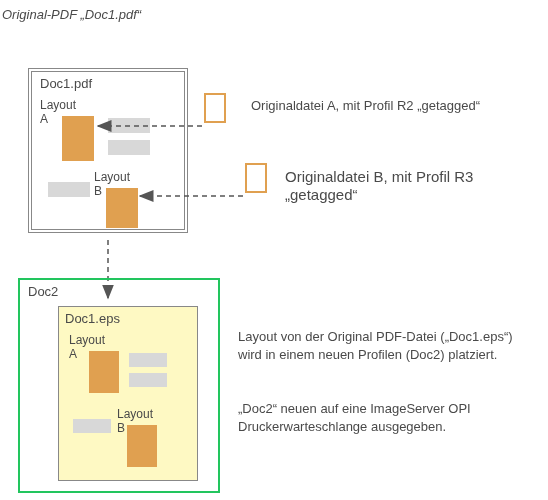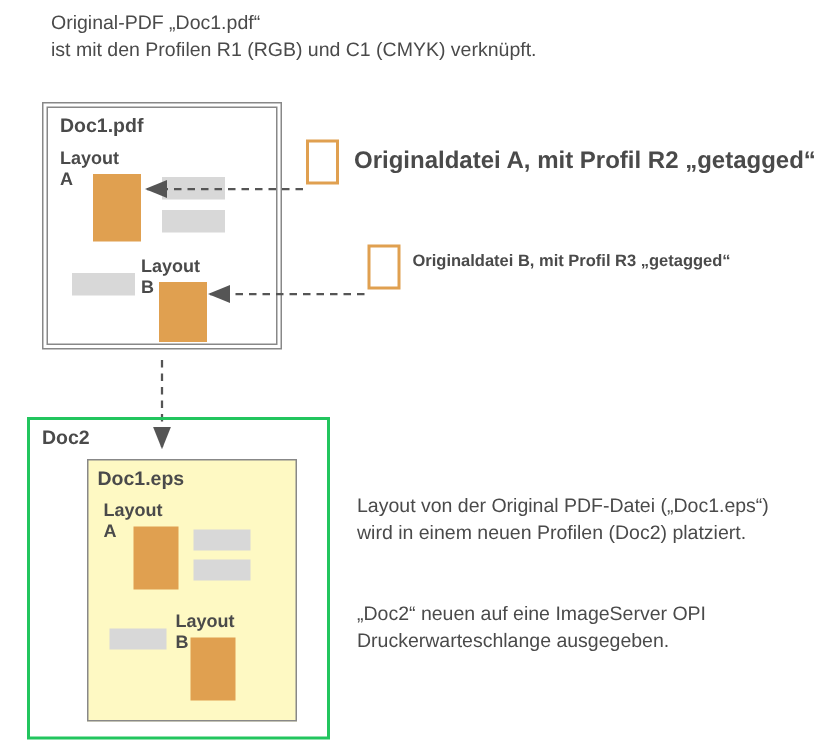--- a/index.html
+++ b/index.html
@@ -14,51 +14,50 @@
     height: 500px;
     position: relative;
   }
   .text-block { position: absolute; line-height: 1.35; }
   .doc-frame { position: absolute; border: 4px double #888; background: #fff; }
   .doc-inner { position: absolute; border: 1px solid #888; background: #fef9c3; }
   .doc-red { position: absolute; border: 2px solid #22c55e; }
   .orange-box { position: absolute; background: #e0a050; }
   .grey-box { position: absolute; background: #d8d8d8; }
   .orig-box { position: absolute; border: 2px solid #e0a050; background: #fff; }
-  .label { position: absolute; font-size: 12px; line-height: 1.2; font-weight: bold; }
+  .label { position: absolute; font-size: 12px; line-height: 1.2; }
   svg.arrow { position: absolute; overflow: visible; pointer-events: none; }
 </style>
 </head>
 <body>
 
-<div class="text-block" style="left:34px; top:6px;">
+<div class="text-block" style="left:2px; top:6px;font-style:italic;">
   <div>Original-PDF „Doc1.pdf“</div>
-  <div>ist mit den Profilen R1 (RGB) und C1 (CMYK) verknüpft.</div>
 </div>
 
 <div class="doc-frame" style="left:28px; top:68px; width:160px; height:165px;">
   <div class="label" style="left:8px; top:4px; font-size:13px;">Doc1.pdf</div>
 
   <div class="label" style="left:8px; top:26px; white-space:pre;">Layout
 A</div>
   <div class="orange-box" style="left:30px; top:44px; width:32px; height:45px;"></div>
   <div class="grey-box" style="left:76px; top:46px; width:42px; height:15px;"></div>
   <div class="grey-box" style="left:76px; top:68px; width:42px; height:15px;"></div>
 
   <div class="grey-box" style="left:16px; top:110px; width:42px; height:15px;"></div>
   <div class="label" style="left:62px; top:98px; white-space:pre;">Layout
 B</div>
   <div class="orange-box" style="left:74px; top:116px; width:32px; height:40px;"></div>
 </div>
 
 <div class="orig-box" style="left:204px; top:93px; width:22px; height:30px;"></div>
-<div class="label" style="left:236px; top:98px; font-size:16px;">Originaldatei A, mit Profil R2 „getagged“</div>
+<div class="label" style="left:251px; top:98px; font-size:13px;">Originaldatei A, mit Profil R2 „getagged“</div>
 
 <div class="orig-box" style="left:245px; top:163px; width:22px; height:30px;"></div>
-<div class="label" style="left:275px; top:168px; font-size:11px;">Originaldatei B, mit Profil R3 „getagged“</div>
+<div class="label" style="left:285px; top:168px; font-size:15px;">Originaldatei B, mit Profil R3 „getagged“</div>
 
 <svg class="arrow" style="left:0; top:0; width:548px; height:500px;">
   <defs>
     <marker id="ah" markerWidth="10" markerHeight="8" refX="9" refY="4" orient="auto">
       <path d="M0,0 L10,4 L0,8 Z" fill="#555"></path>
     </marker>
   </defs>
 
   <line x1="202" y1="126" x2="98" y2="126" stroke="#555" stroke-width="1.5" stroke-dasharray="5,4" marker-end="url(#ah)"></line>
 

